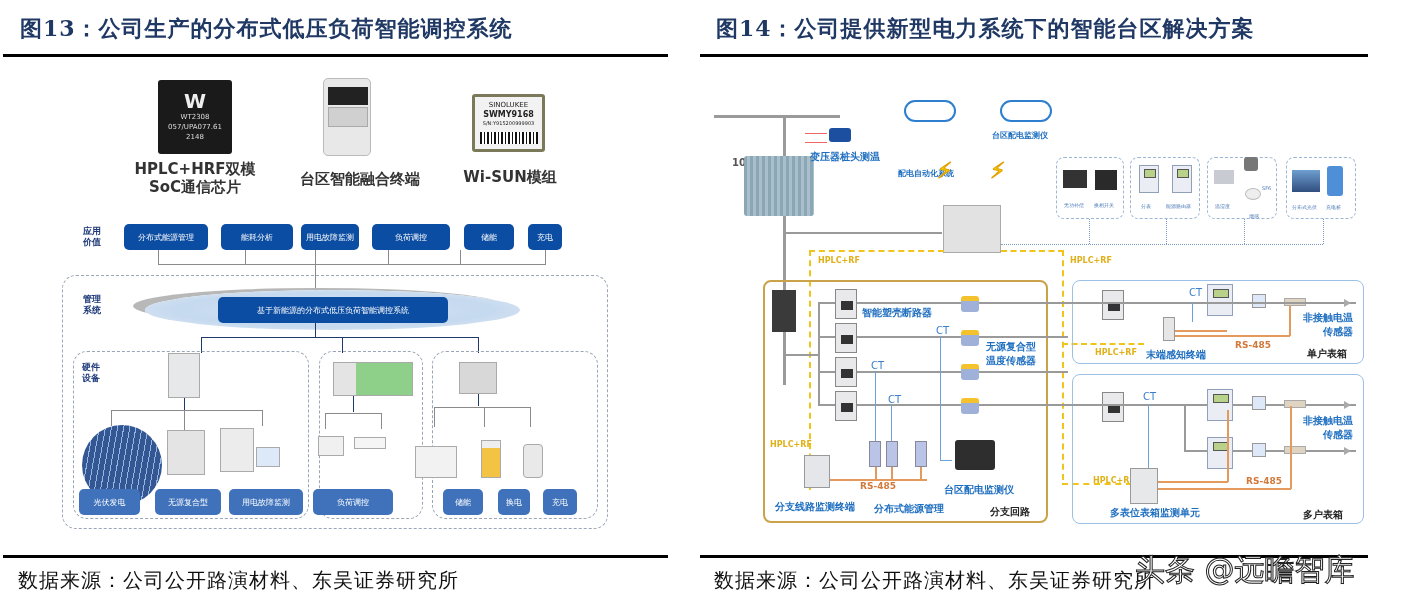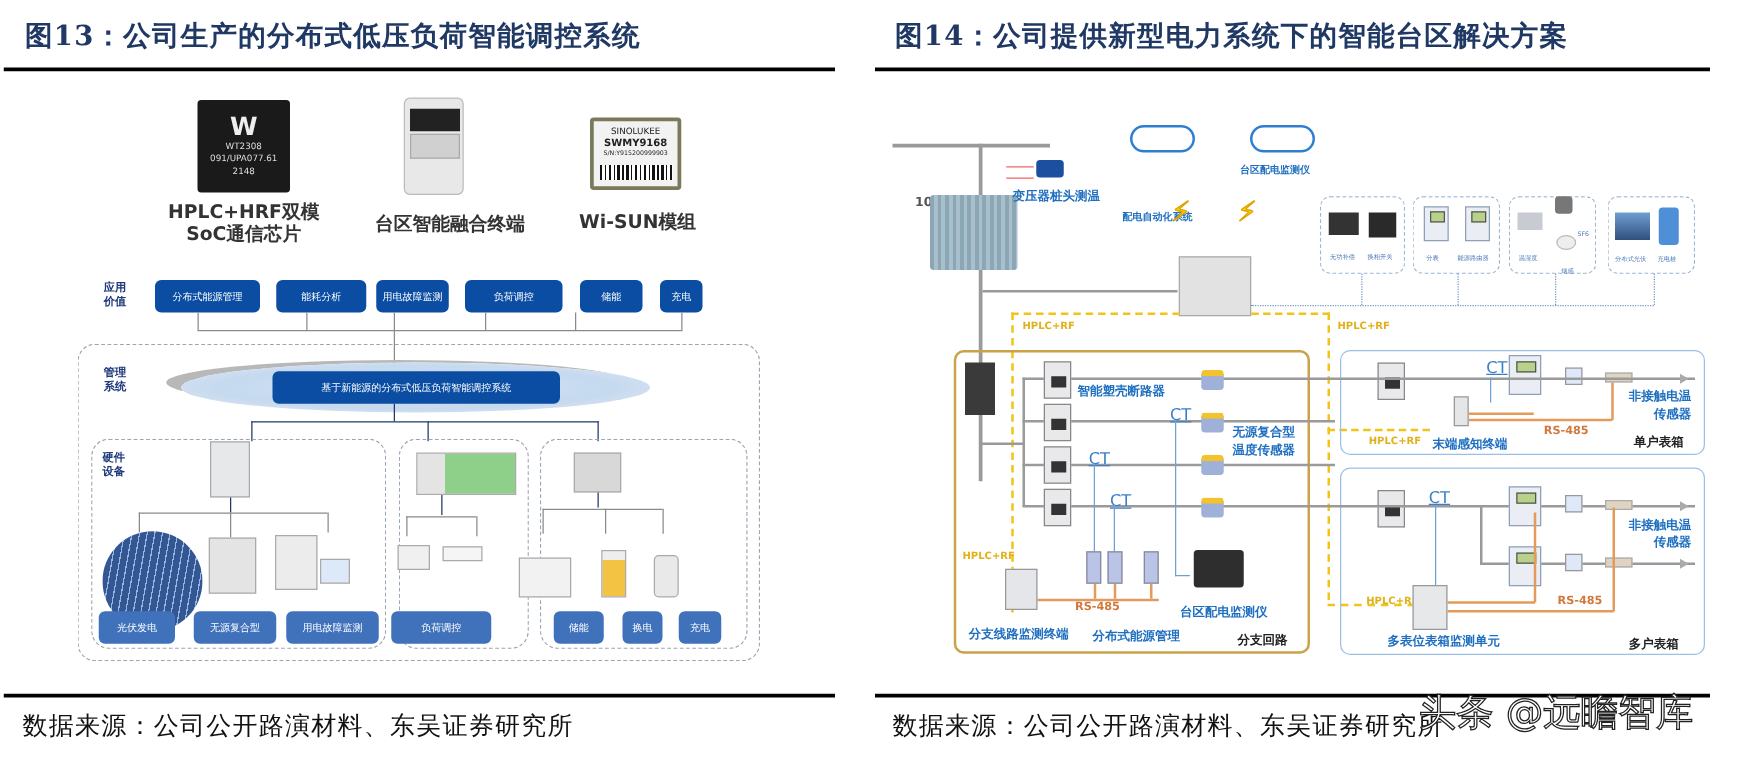--- a/index.html
+++ b/index.html
@@ -33,21 +33,21 @@
 
   .device { position: absolute; border: 1px solid #aaa; }
   .solar { position: absolute; left: 82px; top: 425px; width: 80px; height: 80px; border-radius: 50%; background: repeating-linear-gradient(100deg, #2a4f8f 0 5px, #8fb4e0 5px 6px), #244a8a; opacity: .95; }
 
   
   .grey-line { position: absolute; background: #9a9a9a; }
   .blue-text { position: absolute; color: #1f6fc0; font-weight: bold; white-space: nowrap; }
   .dark-text { position: absolute; color: #222; font-weight: bold; white-space: nowrap; }
   .orange-text { position: absolute; color: #d2783a; font-weight: bold; white-space: nowrap; font-size: 9px; }
   .yellow-text { position: absolute; color: #e0b11a; font-weight: bold; white-space: nowrap; font-size: 8px; }
-  .ct { position: absolute; color: #3a7fc8; font-size: 13px; text-decoration: underline; }
+  .ct { position: absolute; color: #3a7fc8; font-size: 10px; }
   .ydash-v { position: absolute; width: 0; border-left: 2px dashed #f0c419; }
   .ydash-h { position: absolute; height: 0; border-top: 2px dashed #f0c419; }
   .gold-box { position: absolute; border: 2px solid #c9a24a; border-radius: 8px; }
   .lblue-box { position: absolute; border: 1.5px solid #9cc0e6; border-radius: 8px; }
   .sub-box { position: absolute; border: 1.5px dashed #9cb6d3; border-radius: 8px; }
   .tiny { position: absolute; font-size: 5px; color: #4a78b8; white-space: nowrap; }
   .breaker { position: absolute; width: 22px; height: 30px; background: #e9e9ec; border: 1px solid #888; }
   .breaker::after { content: ""; position: absolute; left: 5px; top: 11px; width: 12px; height: 9px; background: #333; }
   .sensor-y { position: absolute; width: 18px; height: 16px; background: #9fb1d9; border-top: 5px solid #f3c22c; border-radius: 3px; }
   .orange-line { position: absolute; background: #e39a5c; }
@@ -58,21 +58,21 @@
 </style>
 </head>
 <body>
 
 <div class="fig-title" style="left:20px;">图13：公司生产的分布式低压负荷智能调控系统</div>
 <div class="rule" style="left:3px; top:54px; width:665px;"></div>
 
 <div class="prod-img chip">
   <div class="w">W</div>
   <div>WT2308</div>
-  <div>091/UPA077.61</div>
+  <div>057/UPA077.61</div>
   <div>2148</div>
 </div>
 <div class="prod-label" style="left:128px; top:160px; width:134px;">
   <div>HPLC+HRF双模</div>
   <div>SoC通信芯片</div>
 </div>
 
 <div class="prod-img meter">
     <div class="scr"></div>
     <div class="pnl"></div>

